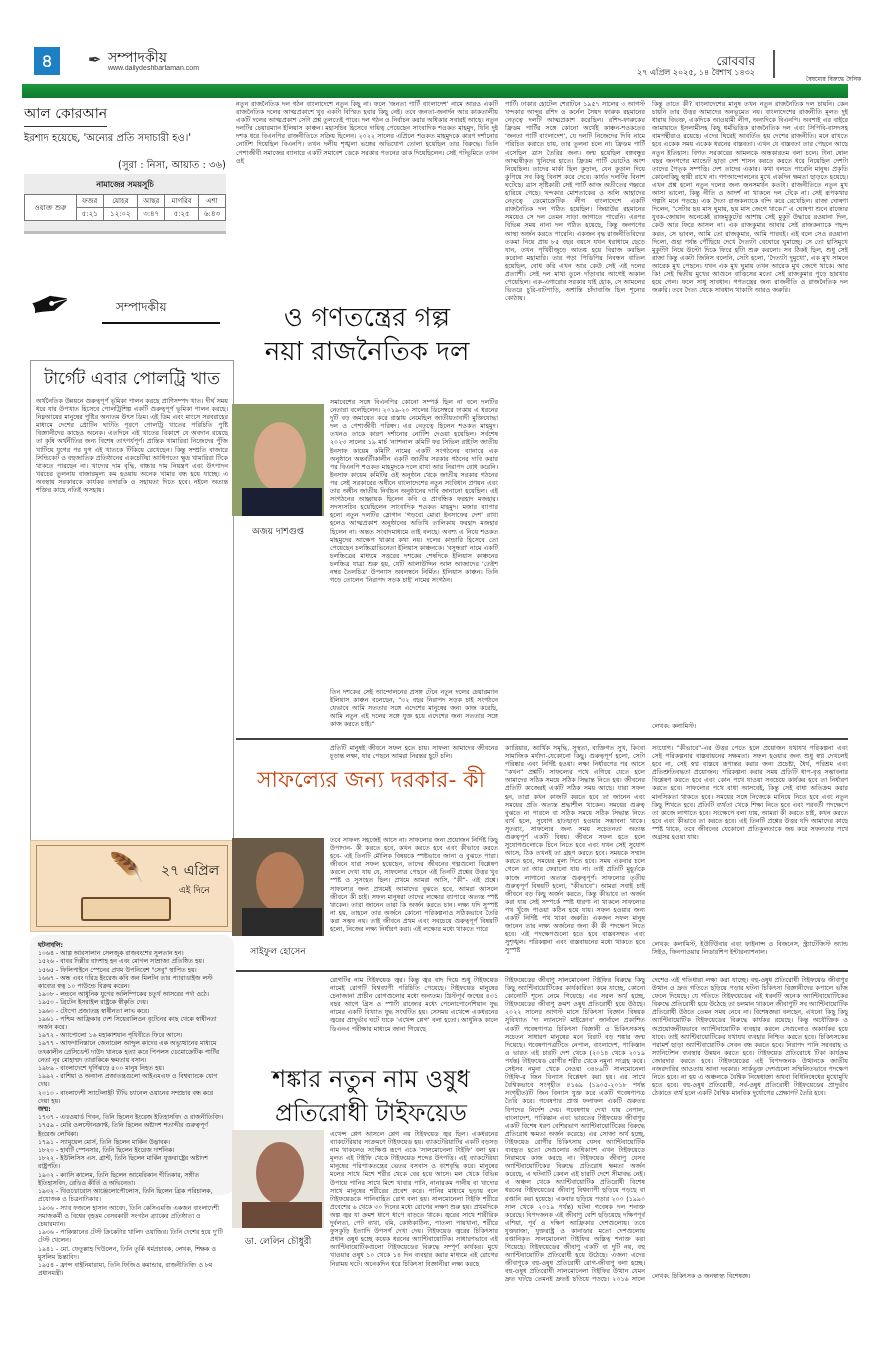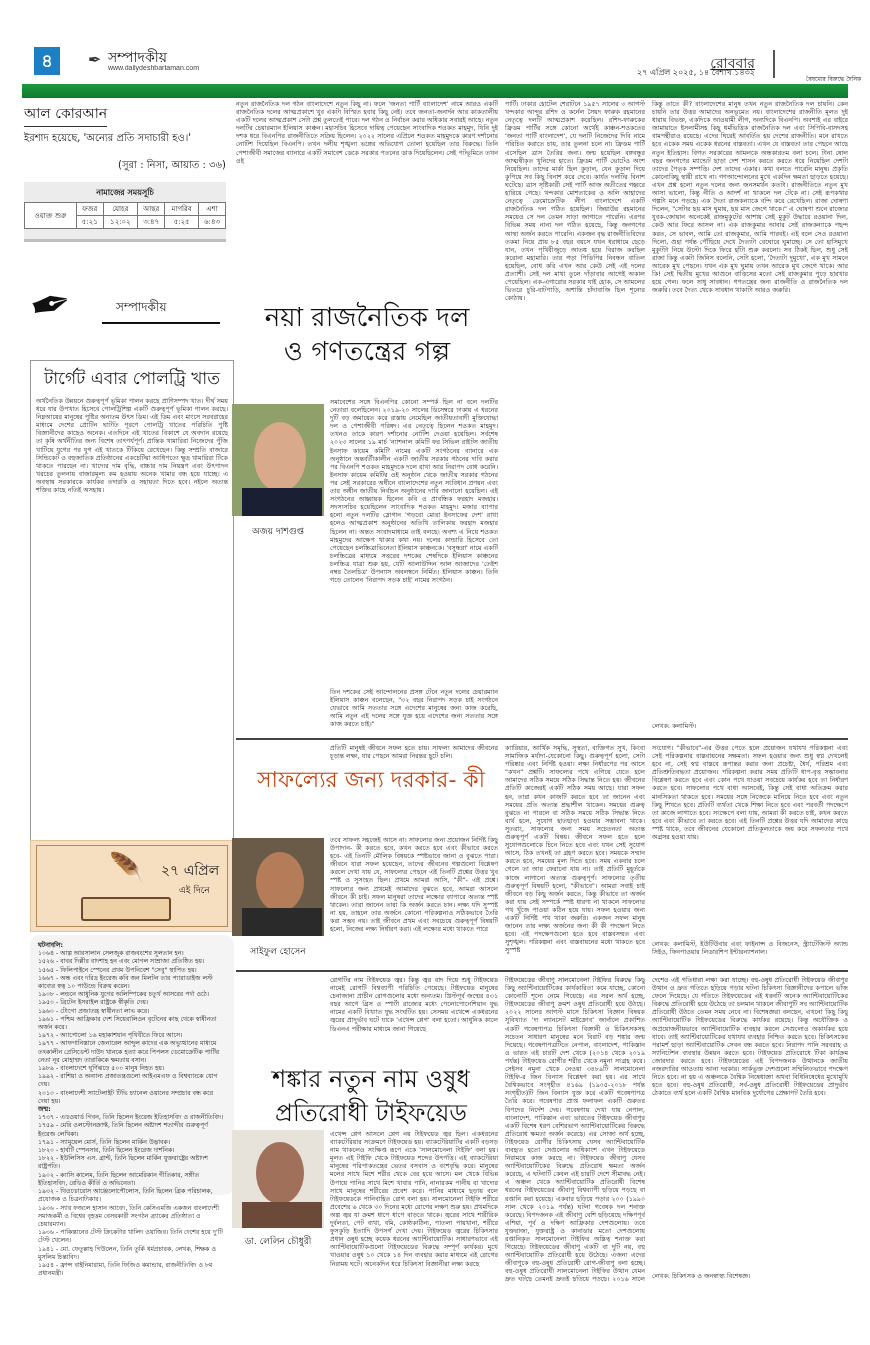--- a/index.html
+++ b/index.html
@@ -5,34 +5,34 @@
   * { box-sizing: border-box; margin: 0; padding: 0; }
   html, body { width: 870px; height: 1345px; background: #ffffff; overflow: hidden; }
   body { font-family: "DejaVu Sans", sans-serif; color: #1a1a1a; position: relative; }
 
   
   .masthead { position: absolute; left: 0; top: 40px; width: 870px; height: 40px; }
   .page-no { position: absolute; left: 34px; top: 7px; width: 26px; height: 28px; background: #1d7fc4; color: #fff; font-weight: bold; font-size: 18px; text-align: center; line-height: 28px; }
   .sec-pen { position: absolute; left: 88px; top: 10px; font-size: 16px; color: #333; }
   .sec-title { position: absolute; left: 108px; top: 6px; font-size: 14px; color: #111; }
   .sec-url { position: absolute; left: 108px; top: 24px; font-size: 7px; color: #444; font-family: "Liberation Sans", sans-serif; }
-  .dayname { position: absolute; left: 640px; top: 12px; width: 115px; text-align: right; font-size: 14px; color: #222; text-decoration: underline; }
+  .dayname { position: absolute; left: 640px; top: 12px; width: 115px; text-align: right; font-size: 12px; color: #222; }
   .datestr { position: absolute; left: 580px; top: 26px; width: 175px; text-align: right; font-size: 8px; color: #222; }
   .mast-div { position: absolute; left: 773px; top: 10px; width: 2px; height: 28px; background: #555; }
   .brand { position: absolute; left: 790px; top: 10px; font-size: 22px; font-weight: bold; color: #111; letter-spacing: -1px; }
   .brand .dot { display: inline-block; width: 13px; height: 13px; border-radius: 50%; background: #c2191f; border: 2px solid #1d8a3a; vertical-align: middle; margin: 0 1px; }
   .tagline { position: absolute; left: 806px; top: 34px; font-size: 6px; color: #333; }
   .green-bar { position: absolute; left: 22px; top: 84px; width: 826px; height: 14px; background: linear-gradient(#1c9a3f, #0d7a2e); }
 
   
   .leftcol { position: absolute; left: 24px; top: 100px; width: 202px; }
   .quran-title { font-size: 14px; margin-top: 2px; color: #111; }
   .quran-text { font-size: 10px; line-height: 14px; margin-top: 4px; }
   .quran-ref { font-size: 10px; text-align: right; margin-top: 12px; }
-  .prayer-box { margin-top: 8px; background: #ececec; border-bottom: 3px solid #bdbdbd; padding: 4px 0 10px; }
+  .prayer-box { background: #ececec; border-bottom: 3px solid #bdbdbd; padding: 4px 0 10px; }
   .prayer-head { text-align: center; font-size: 8px; font-weight: bold; padding-bottom: 3px; }
   table.prayer { width: 100%; border-collapse: collapse; background: #fff; font-size: 7px; }
   table.prayer td { border: 1px solid #777; text-align: center; height: 11px; }
   .ed-logo { position: absolute; left: 0; top: 170px; width: 202px; height: 100px; }
   .ed-logo .pen { position: absolute; left: 6px; top: 6px; font-size: 50px; color: #111; transform: rotate(-15deg); }
   .ed-logo .lbl { position: absolute; left: 92px; top: 28px; font-size: 12px; }
   .ed-logo .line { position: absolute; left: 78px; top: 52px; width: 118px; height: 2px; background: #111; }
 
   .editorial-box { position: absolute; left: 30px; top: 328px; width: 204px; height: 512px; border: 1px solid #999; padding: 4px 5px; margin-top: 32px; }
   .editorial-head { font-size: 17px; text-align: center; margin-bottom: 4px; }
@@ -148,22 +148,22 @@
     <div>১৯০২ - ক্যাসি কালেম, তিনি ছিলেন আমেরিকান গীতিকার, সঙ্গীত ইতিহাসবিদ, রেডিও কীর্তি ও অভিনেতা।</div>
     <div>১৯৩২ - থিওডোরোস আঞ্জেলোপৌলোস, তিনি ছিলেন গ্রিক পরিচালক, প্রযোজক ও চিত্রনাট্যকার।</div>
     <div>১৯৩৬ - স্যার ফজলে হাসান আবেদ, তিনি কেসিএমজি একজন বাংলাদেশী সমাজকর্মী ও বিশ্বের বৃহত্তম বেসরকারী সংগঠন ব্র্যাকের প্রতিষ্ঠাতা ও চেয়ারম্যান।</div>
     <div>১৯৩৬ - পাকিস্তানের টেস্ট ক্রিকেটার খালিদ ওয়াজির। তিনি দেশের হয়ে দু'টি টেস্ট খেলেন।</div>
     <div>১৯৪১ - মো. ফেতুল্লাহ গিউলেন, তিনি তুর্কি ধর্মপ্রচারক, লেখক, শিক্ষক ও মুসলিম চিন্তাবিদ।</div>
     <div>১৯৫৪ - ফ্রান্স বাইনিমারামা, তিনি ফিজিও কমান্ডার, রাজনীতিবিদ ও ৮ম প্রধানমন্ত্রী।</div>
   </div>
 
 <div class="art1-col-top" style="left:236px;width:262px;top:100px;height:200px;overflow:hidden;">নতুন রাজনৈতিক দল গঠন বাংলাদেশে নতুন কিছু না। ফলে 'জনতা পার্টি বাংলাদেশ' নামে আরও একটি রাজনৈতিক দলের আত্মপ্রকাশে খুব একটা বিস্মিত হবার কিছু নেই। তবে জনতা-জনার্দন আর কাকতালীয় একটি দলের আত্মপ্রকাশ সেটা প্রশ্ন তুলতেই পারে। দল গঠন ও নির্বাচন করার অধিকার সবারই আছে। নতুন দলটির চেয়ারম্যান ইলিয়াস কাঞ্চন। মহাসচিব হিসেবে দায়িত্ব পেয়েছেন সাংবাদিক শওকত মাহমুদ, যিনি দুই দশক ধরে বিএনপির রাজনীতিতে সক্রিয় ছিলেন। ২০২২ সালের এপ্রিলে শওকত মাহমুদকে কারণ দর্শানোর নোটিশ দিয়েছিল বিএনপি। তখন দলীয় শৃঙ্খলা ভঙ্গের অভিযোগ তোলা হয়েছিল তার বিরুদ্ধে। তিনি পেশাজীবী সমাজের ব্যানারে একটি সমাবেশ ডেকে সরকার পতনের ডাক দিয়েছিলেন। সেই পটভূমিতে তখন ওই</div>
 <div class="headline1">
+  <div>ও গণতন্ত্রের গল্প</div>
   <div>নয়া রাজনৈতিক দল</div>
-  <div>ও গণতন্ত্রের গল্প</div>
 </div>
 <div class="photo" style="left:232px;top:404px;width:92px;height:112px;background:#8fa06a;">
   <div class="face" style="left:22px;top:18px;width:52px;height:70px;background:#d8a98a;"></div>
   <div style="position:absolute;left:10px;top:84px;width:80px;height:30px;background:#1a1f33;"></div>
 </div>
 <div class="author" style="left:232px;top:524px;width:92px;">অজয় দাশগুপ্ত</div>
 <div class="col" style="left:330px;top:398px;width:168px;height:290px;">সমাবেশের সঙ্গে বিএনপির কোনো সম্পর্ক ছিল না বলে দলটির নেতারা বলেছিলেন। ২০১৯-২০ সালের ডিসেম্বরে ঢাকায় এ ধরনের দুটি বড় জমায়েত করে রাস্তায় নেমেছিল জাতীয়তাবাদী মুক্তিযোদ্ধা দল ও পেশাজীবী পরিষদ। এর নেতৃত্বে ছিলেন শওকত মাহমুদ। তখনও তাকে কারণ দর্শানোর নোটিশ দেওয়া হয়েছিল। সর্বশেষ ২০২৩ সালের ১৯ মার্চ 'ন্যাশনাল কমিটি ফর সিভিল রাইটস জাতীয় ইনসাফ কায়েম কমিটি' নামের একটি সংগঠনের ব্যানারে এক অনুষ্ঠানে অন্তর্বর্তীকালীন একটি জাতীয় সরকার গঠনের দাবি করার পর বিএনপি শওকত মাহমুদকে দলে রাখা আর নিরাপদ বোধ করেনি। ইনসাফ কায়েম কমিটির ওই অনুষ্ঠান থেকে জাতীয় সরকার গঠনের পর সেই সরকারের অধীনে বাংলাদেশের নতুন সংবিধান প্রণয়ন এবং তার অধীন জাতীয় নির্বাচন অনুষ্ঠানের দাবি জানানো হয়েছিল। এই সংগঠনের আহ্বায়ক ছিলেন কবি ও প্রাবন্ধিক ফরহাদ মজহার। সদস্যসচিব হয়েছিলেন সাংবাদিক শওকত মাহমুদ। মজার ব্যাপার হলো নতুন দলটির স্লোগান 'গড়বো মোরা ইনসাফের দেশ' রাখা হলেও আত্মপ্রকাশ অনুষ্ঠানের অতিথি তালিকায় ফরহাদ মজহার ছিলেন না। অন্তত সংবাদমাধ্যমে তাই বলছে। অবশ্য এ নিয়ে শওকত মাহমুদের আক্ষেপ থাকার কথা নয়। দলের কান্ডারি হিসেবে তো পেয়েছেন চলচ্চিত্রাভিনেতা ইলিয়াস কাঞ্চনকে। 'বসুন্ধরা' নামে একটি চলচ্চিত্রের মাধ্যমে সত্তরের দশকের শেষদিকে ইলিয়াস কাঞ্চনের চলচ্চিত্র যাত্রা শুরু হয়, যেটি আলাউদ্দিন আল আজাদের 'তেইশ নম্বর তৈলচিত্র' উপন্যাস অবলম্বনে নির্মিত। ইলিয়াস কাঞ্চন। তিনি গড়ে তোলেন 'নিরাপদ সড়ক চাই' নামের সংগঠন।</div>
 <div class="col" style="left:330px;top:688px;width:168px;height:48px;">তিন দশকের সেই আন্দোলনের প্রসঙ্গ টেনে নতুন দলের চেয়ারম্যান ইলিয়াস কাঞ্চন বলেছেন, "৩২ বছর নিরাপদ সড়ক চাই সংগঠনে যেভাবে আমি সততার সঙ্গে এদেশের মানুষের জন্য কাজ করেছি, আমি নতুন এই দলের সঙ্গে যুক্ত হয়ে এদেশের জন্য সততার সঙ্গে কাজ করতে চাই।"</div>
 <div class="col" style="left:505px;top:100px;width:140px;height:636px;">পার্টি। ঢাকার হোটেল শেরাটনে ১৯৫৭ সালের ৩ আগস্ট খন্দকার আব্দুর রশিদ ও কর্নেল সৈয়দ ফারুক রহমানের নেতৃত্বে দলটি আত্মপ্রকাশ করেছিল। রশিদ-ফারুকের ফ্রিডম পার্টির সঙ্গে কোনো অর্থেই কাঞ্চন-শওকতের 'জনতা পার্টি বাংলাদেশ', যে দলটি নিজেদের দিবি নামে পরিচিত করাতে চায়, তার তুলনা চলে না। ফ্রিডম পার্টি এসেছিল ত্রাস তৈরির জন্য। জন্ম হয়েছিল বঙ্গবন্ধুর আত্মস্বীকৃত খুনিদের হাতে। ফ্রিডম পার্টি ভোটেও অংশ নিয়েছিল। তাদের মার্কা ছিল কুড়াল, যেন কুড়াল দিয়ে কুপিয়ে সব কিছু বিনাশ করে দেবে। কার্যত দলটির বিনাশ ঘটেছে। ত্রাস সৃষ্টিকারী সেই পার্টি আজ অতীতের গহ্বরে হারিয়ে গেছে। খন্দকার মোশতাকের ও অলি আহাদের নেতৃত্বে ডেমোক্রেটিক লীগ বাংলাদেশে একটি রাজনৈতিক দল গঠিত হয়েছিল। জিয়াউর রহমানের সময়েও সে দল তেমন সাড়া জাগাতে পারেনি। এরপর বিভিন্ন সময় নানা দল গঠিত হয়েছে, কিন্তু জনগণের আস্থা অর্জন করতে পারেনি। একজন বৃদ্ধ রাজনীতিবিদের তকমা নিয়ে প্রায় ৮৫ বছর বয়সে যখন ধরাধামে ছেড়ে যান, তখন পৃথিবীজুড়ে আতঙ্ক হয়ে বিরাজ করছিল করোনা মহামারি। তার গড়া পিডিপির নিবন্ধন বাতিল হয়েছিল, বোধ করি এখন আর কেউ সেই এই দলের প্রত্যাশী। সেই দল মাথা তুলে দাঁড়াবার আগেই অকাল পেয়েছিল। এক-এগারোর সরকার যাই হোক, সে আমলের ভিতরে চুরি-বাটপাড়ি, অশান্তি চাঁদাবাজি ছিল শূন্যের কোঠায়।</div>
 <div class="col" style="left:652px;top:100px;width:196px;height:612px;">কিন্তু তাতে কী? বাংলাদেশের মানুষ তখন নতুন রাজনৈতিক দল চায়নি। কেন চায়নি তার উত্তর আমাদের অনভূমেত নয়। বাংলাদেশের রাজনীতি মূলত দুই ধারায় বিভক্ত, একদিকে আওয়ামী লীগ, অন্যদিকে বিএনপি। অবশ্যই এর বাইরে জামায়াতে ইসলামীসহ কিছু ধর্মভিত্তিক রাজনৈতিক দল এবং সিপিবি-বাসদসহ বামপন্থীরাও রয়েছে। এদের ঘিরেই আবর্তিত হয় দেশের রাজনীতি। মনে রাখতে হবে একেক সময় একেক ধরনের বাস্তবতা। এখন যে বাস্তবতা তার পেছনে আছে নতুন ইতিহাস। বিগত সরকারের আমলকে অন্ধকারতম বলা চলে। টানা ষোল বছর জনগণের ম্যান্ডেট ছাড়া দেশ শাসন করতে করতে ধরে নিয়েছিল দেশটা তাদের পৈতৃক সম্পত্তি। দেশ তাদের একার। কথা বলতে পারেনি মানুষ। প্রকৃতি কোনোকিছু স্থায়ী রাখে না। গণআন্দোলনের মুখে একদিন ক্ষমতা ছাড়তে হয়েছে। এখন প্রশ্ন হলো নতুন দলের জন্য জনসমর্থন কতটা। রাজনীতিতে নতুন মুখ আসা ভালো, কিন্তু নীতি ও আদর্শ না থাকলে দল টেকে না। সেই রূপকথার গল্পটা মনে পড়ছে। এক দৈত্য রাজকন্যাকে বন্দি করে রেখেছিল। রাজা ঘোষণা দিলেন, "সেটার ছয় মাস ঘুমায়, ছয় মাস জেগে থাকে।" এ ঘোষণা শুনে রাজ্যের যুবক-জোয়ান অনেকেই রাজমুকুটের আশায় সেই মুকুট উদ্ধারে রওয়ানা দিল, কেউ আর ফিরে আসল না। এক রাজকুমার আবার সেই রাজকন্যাকে পছন্দ করত, সে ভাবল, আমি তো রাজকুমার, আমি পারবই। এই বলে সেও রওয়ানা দিলো, গুহা পর্যন্ত পৌঁছিয়ে দেখে দৈত্যটা বেঘোরে ঘুমাচ্ছে। সে তো হাসিমুখে মুকুটটা নিয়ে উল্টো দিকে ফিরে হাঁটা শুরু করলো। সব ঠিকই ছিল, শুধু সেই রাজা কিন্তু একটা জিনিস বলেনি, সেটা হলো, 'দৈত্যটা দুমুখো', এক মুখ সামনে আরেক মুখ পেছনে। যখন এক মুখ ঘুমায় তখন আরেক মুখ জেগে থাকে। আর কি! সেই দ্বিতীয় মুখের আগুনে বাত্তিসের মতো সেই রাজকুমার পুড়ে ছারখার হয়ে গেল। ফলে সাধু সাবধান। গণতন্ত্রের জন্য রাজনীতি ও রাজনৈতিক দল জরুরি। তবে দৈত্য থেকে সাবধান থাকাটা আরও জরুরি।</div>

